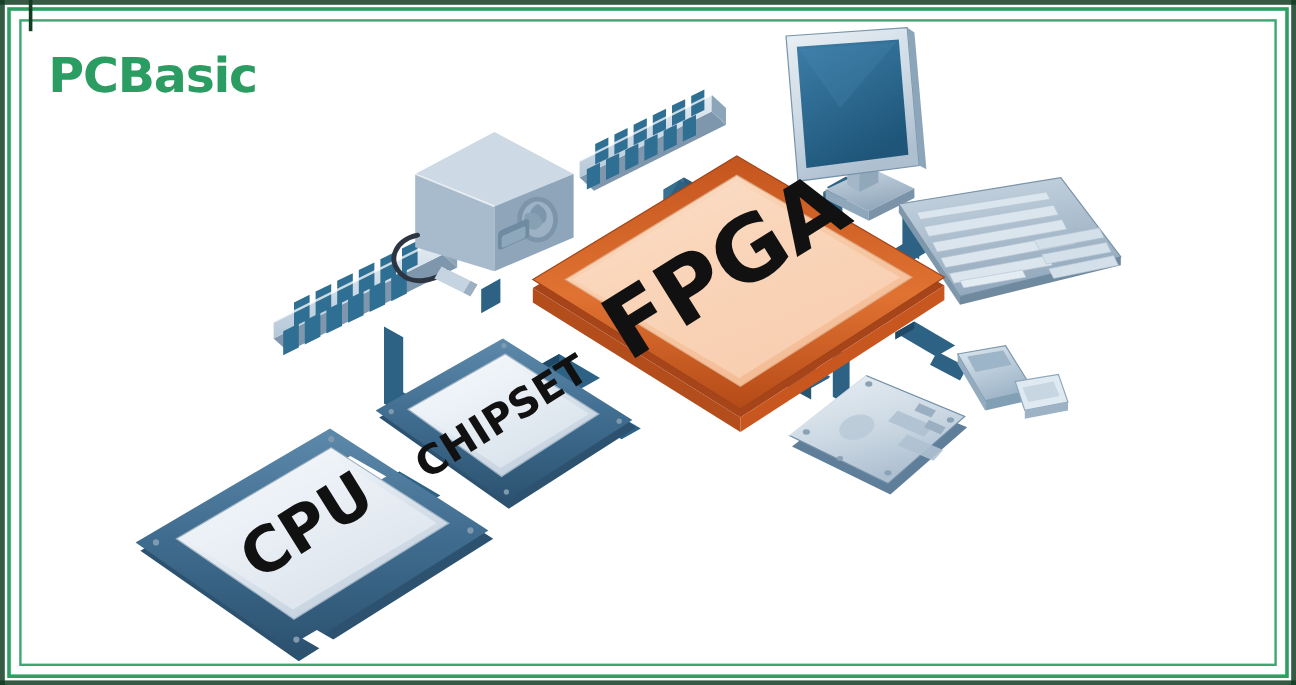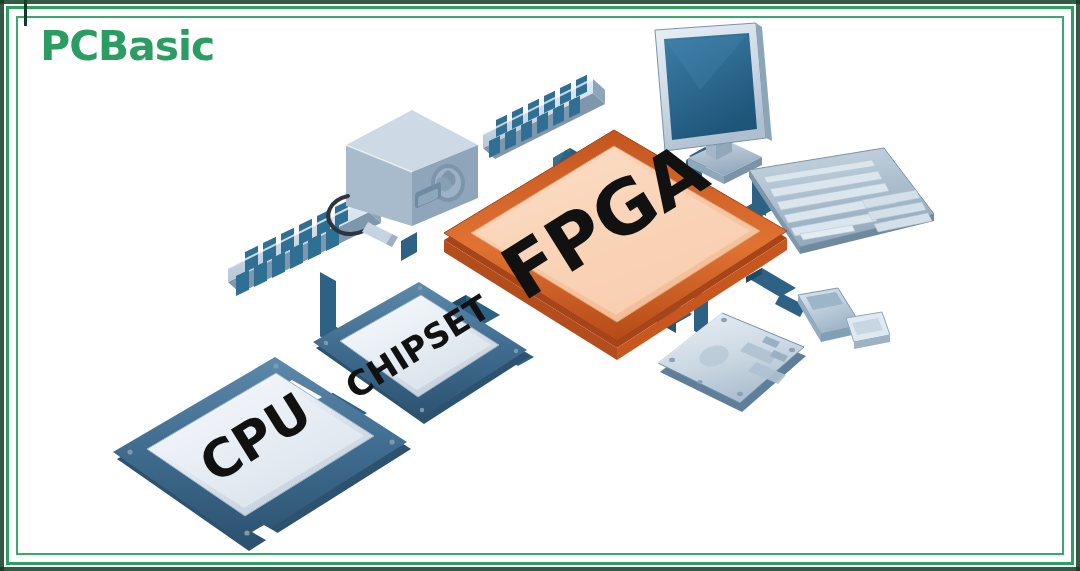--- a/index.html
+++ b/index.html
@@ -9,21 +9,21 @@
     font-family:"Liberation Sans", sans-serif;
   }
   #stage{position:relative;width:1080px;height:571px;background:#ffffff;}
   .frame-outer{position:absolute;left:6px;top:6px;right:6px;bottom:6px;
                border:3px solid #2f9e63;}
   .frame-inner{position:absolute;left:16px;top:16px;right:16px;bottom:16px;
                border:2px solid #3aa870;}
   .frame-corner-dark{position:absolute;background:#123d22;}
 
   
-  #logo{position:absolute;left:42px;top:26px;}
+  #logo{position:absolute;left:42px;top:44px;}
   #logo-text{
     font-family:"DejaVu Sans", sans-serif;
     font-weight:bold;font-size:40px;letter-spacing:-1px;
     color:#2b9d62;line-height:1;white-space:nowrap;
     transform:scaleX(1.02);
   }
 
   
   #diagram{position:absolute;left:0;top:0;width:1080px;height:571px;}
   #diagram svg{display:block;}

